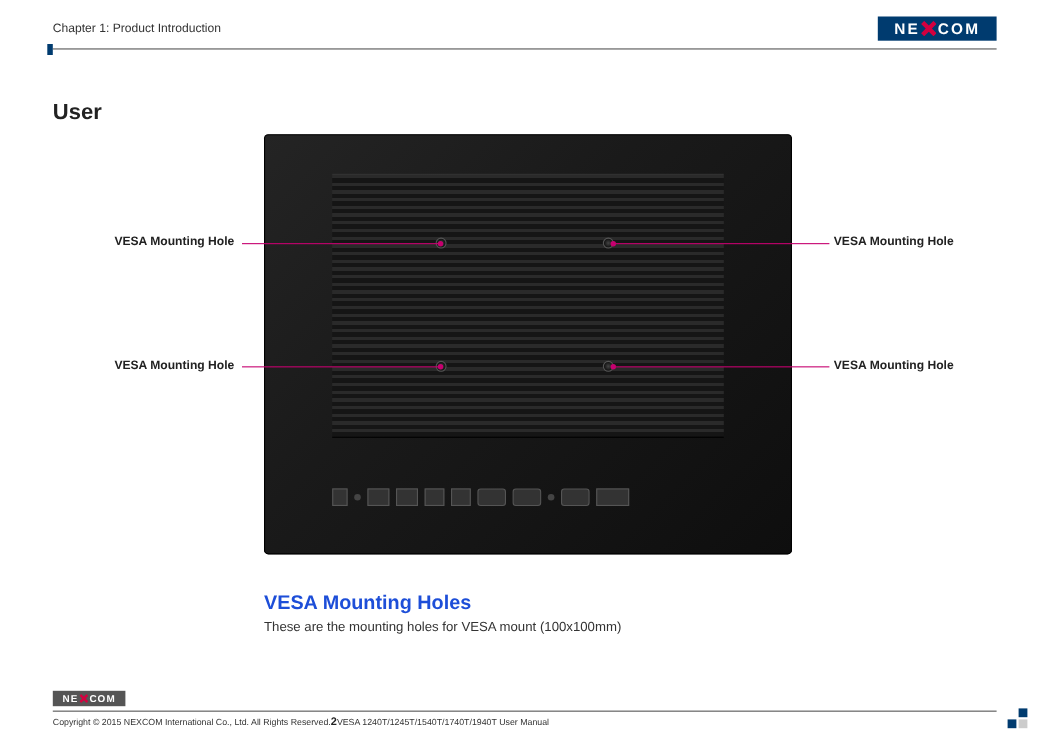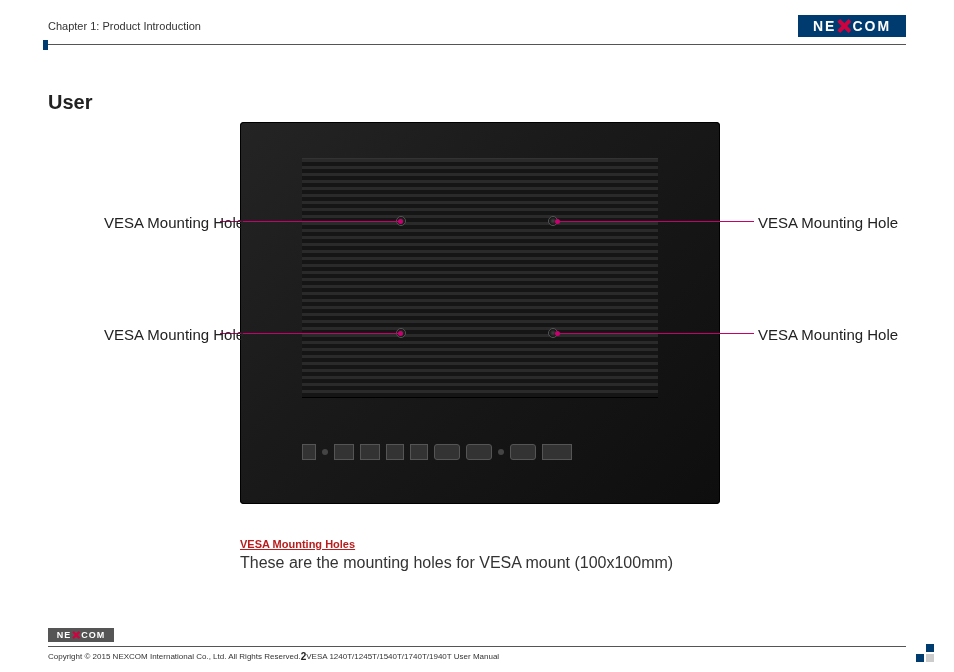--- a/index.html
+++ b/index.html
@@ -125,22 +125,22 @@
     border-radius: 50%;
     background: radial-gradient(circle, #444 0%, #111 70%);
     border: 1px solid #555;
   }
   .hole.tl { left: 348px; top: 94px; }
   .hole.tr { left: 500px; top: 94px; }
   .hole.bl { left: 348px; top: 206px; }
   .hole.br { left: 500px; top: 206px; }
   .label {
     position: absolute;
-    font-size: 15px;
-    font-weight: normal;
+    font-size: 11px;
+    font-weight: bold;
     color: #222;
     white-space: nowrap;
   }
   .label.l1 { left: 56px; top: 92px; }
   .label.l2 { left: 56px; top: 204px; }
   .label.r1 { left: 710px; top: 92px; }
   .label.r2 { left: 710px; top: 204px; }
   .leader {
     position: absolute;
     height: 1px;
@@ -159,28 +159,27 @@
   .leader.flip::after { right: auto; left: -3px; }
   .ld-l1 { left: 172px; top: 99px; width: 180px; }
   .ld-l2 { left: 172px; top: 211px; width: 180px; }
   .ld-r1 { left: 510px; top: 99px; width: 196px; }
   .ld-r2 { left: 510px; top: 211px; width: 196px; }
   .desc-block {
     margin-left: 192px;
     margin-top: 6px;
   }
   .desc-title {
-    font-size: 11px;
-    font-weight: bold;
-    color: #b91c1c;
+    font-size: 18px;
+    font-weight: bold;
+    color: #1d4ed8;
     margin-bottom: 4px;
-    text-decoration: underline;
   }
   .desc-text {
-    font-size: 16px;
+    font-size: 12px;
     color: #333;
   }
   .footer {
     position: absolute;
     left: 48px;
     right: 48px;
     bottom: 10px;
   }
   .footer-hr {
     height: 1px;

